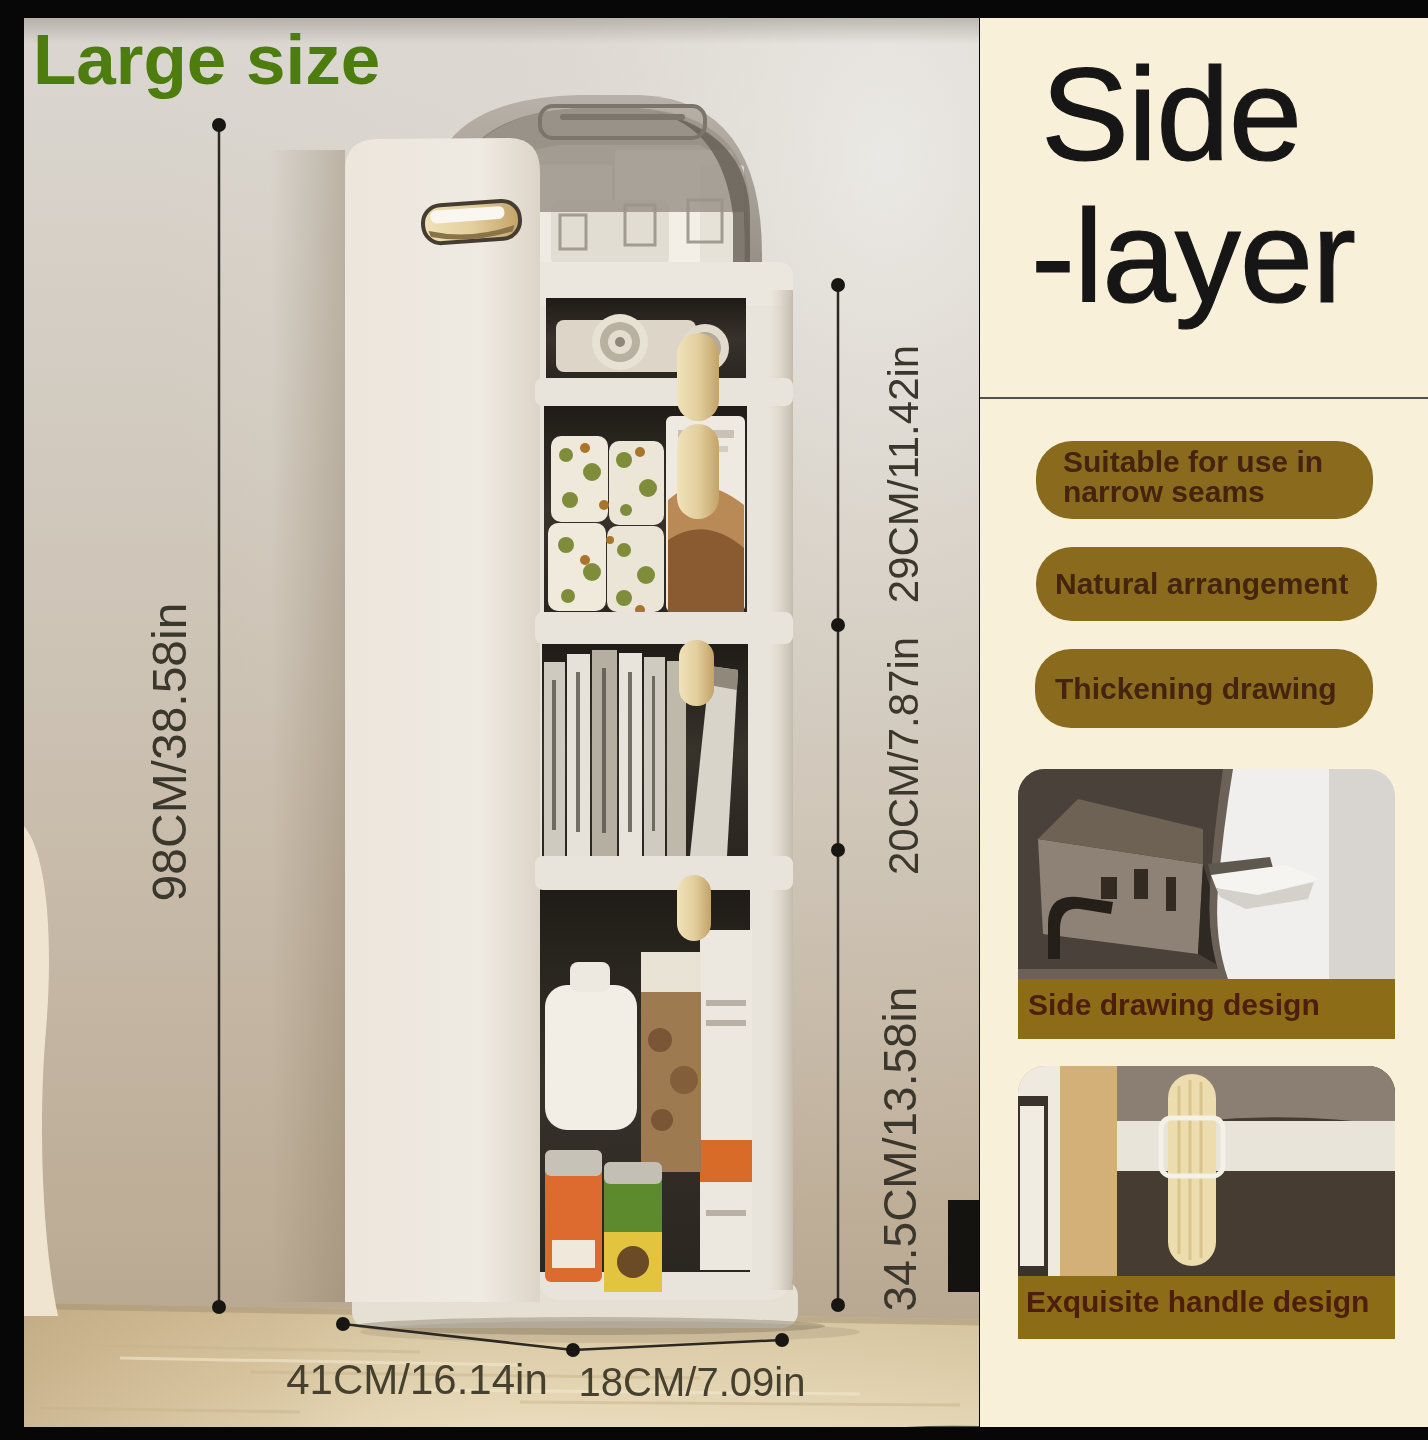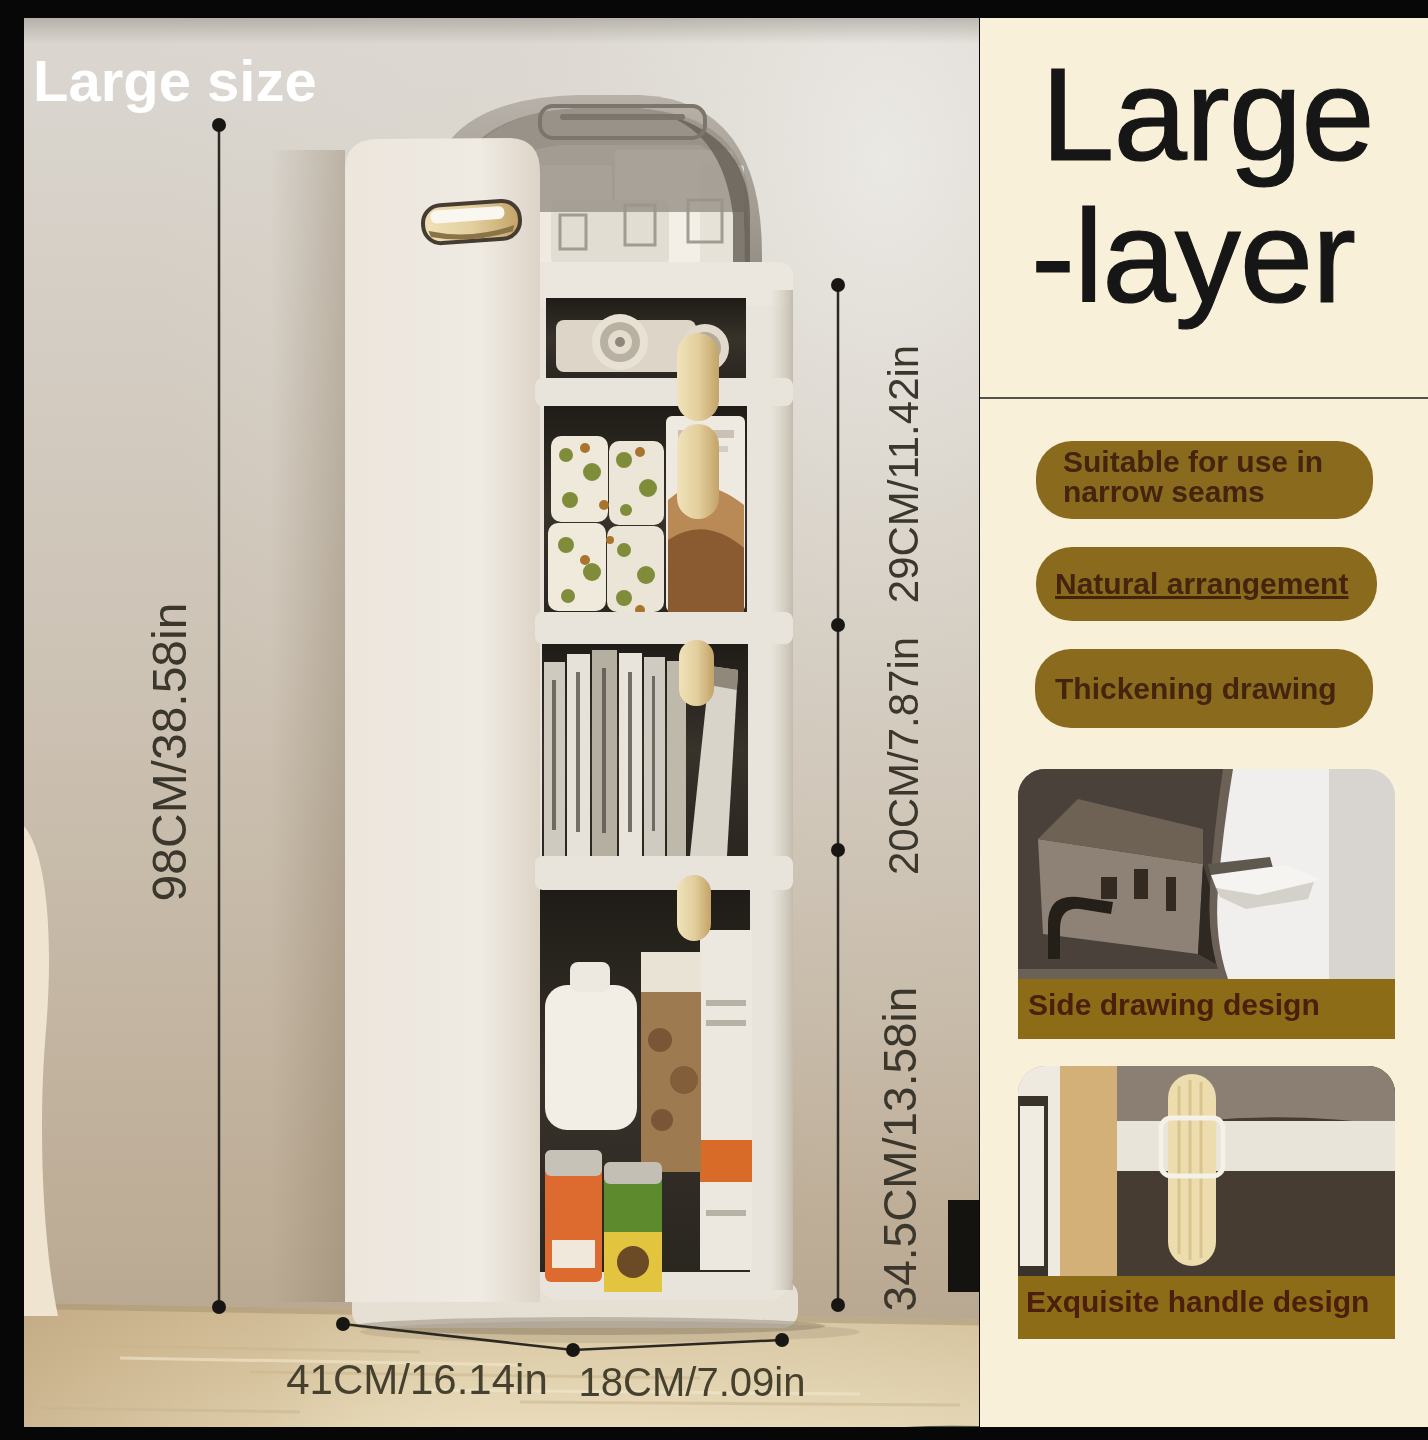--- a/index.html
+++ b/index.html
@@ -276,33 +276,33 @@
 
   <text x="417" y="1394" text-anchor="middle" font-size="42" fill="#46402f">41CM/16.14in</text>
 
   <text x="692" y="1396" text-anchor="middle" font-size="40" fill="#46402f">18CM/7.09in</text>
 
   <rect x="948" y="1200" width="32" height="92" fill="#15130f"></rect>
 
   <path d="M850,1445 L1003,1445 L1003,1427 Q920,1423 850,1432 Z" fill="#3a4630" opacity="0.9"></path>
 </svg>
 
-<div class="abs" style="left:33px;top:19px;font-size:58px;font-weight:bold;color:#ffffff;margin-top:28px;">Large size</div>
+<div class="abs" style="left:33px;top:19px;font-size:71px;font-weight:bold;color:#4d7c0f;">Large size</div>
 
 <div class="abs" style="left:980px;top:18px;width:448px;height:1409px;background:#f8f0d8;"></div>
 
-<div class="abs" style="left:1031px;top:44px;font-size:132px;line-height:142px;letter-spacing:-1px;color:#161616;-webkit-text-stroke:1.2px #161616;"><span style="padding-left:10px">Large</span><br>-layer</div>
+<div class="abs" style="left:1031px;top:44px;font-size:132px;line-height:142px;letter-spacing:-1px;color:#161616;-webkit-text-stroke:1.2px #161616;"><span style="padding-left:10px">Side</span><br>-layer</div>
 
 <div class="abs" style="left:980px;top:397px;width:448px;height:2px;background:#54524c;"></div>
 
 <div class="abs" style="left:1036px;top:441px;width:337px;height:78px;border-radius:36px;background:#8a6b1e;"></div>
 <div class="abs" style="left:1055px;top:447px;width:320px;font-size:30px;line-height:30px;font-weight:bold;color:#45240e;margin-left:8px;">Suitable for use in<br>narrow seams</div>
 
 <div class="abs" style="left:1036px;top:547px;width:341px;height:74px;border-radius:36px;background:#8a6b1e;"></div>
-<div class="abs" style="left:1055px;top:567px;font-size:30px;font-weight:bold;color:#45240e;text-decoration:underline;">Natural arrangement</div>
+<div class="abs" style="left:1055px;top:567px;font-size:30px;font-weight:bold;color:#45240e;">Natural arrangement</div>
 
 <div class="abs" style="left:1035px;top:649px;width:338px;height:79px;border-radius:36px;background:#8a6b1e;"></div>
 <div class="abs" style="left:1055px;top:672px;font-size:30px;font-weight:bold;color:#45240e;">Thickening drawing</div>
 
 <div class="abs" style="left:1018px;top:769px;width:377px;height:328px;border-radius:27px;overflow:hidden;">
   <svg width="377" height="270" viewBox="0 0 377 270">
     <rect x="0" y="0" width="377" height="270" fill="#f0efed"></rect>
     <rect x="311" y="0" width="66" height="210" fill="#d8d4cf"></rect>
     <path d="M0,0 L215,0 Q205,60 200,120 Q196,170 210,210 L0,210 Z" fill="#6b6156"></path>
     <path d="M0,0 L205,0 Q196,60 192,118 Q189,165 200,200 L0,200 Z" fill="#4a423a"></path>

